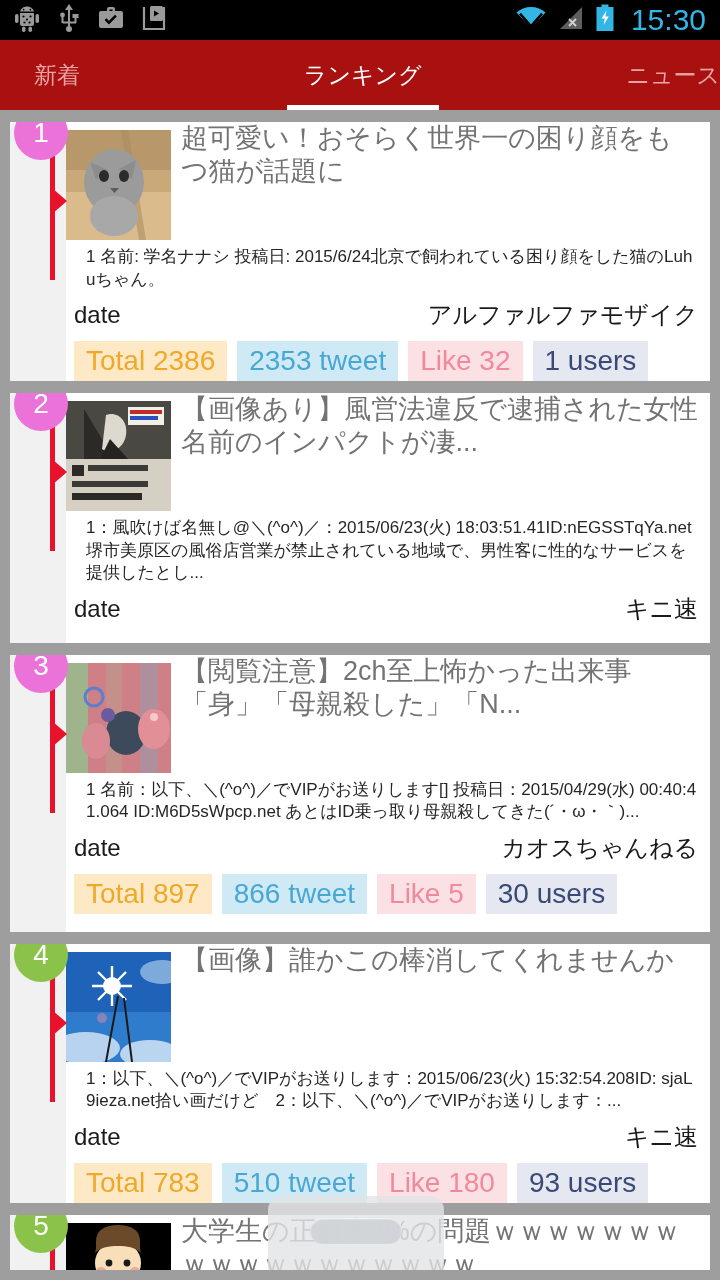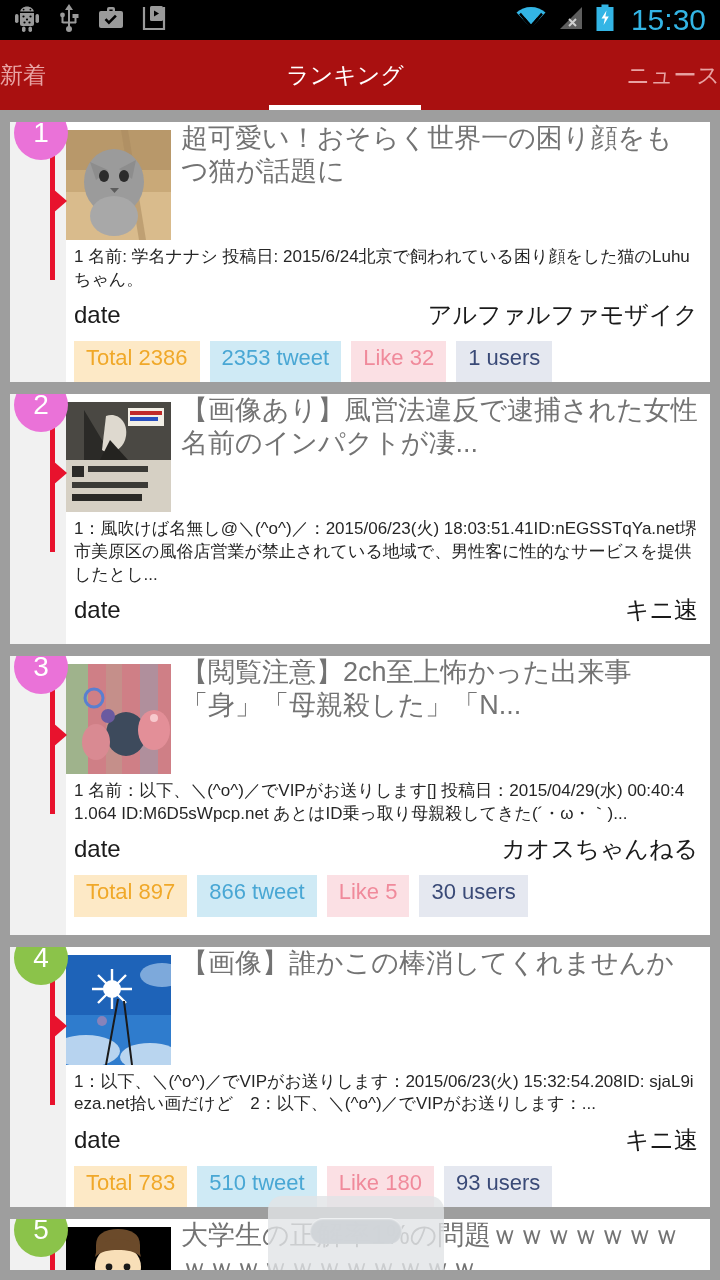--- a/index.html
+++ b/index.html
@@ -30,21 +30,21 @@
     height: 70px; width: 720px;
     background: #a91010;
     display: flex; align-items: stretch;
     position: relative; overflow: hidden;
   }
   .tab {
     display: flex; align-items: center;
     font-size: 23px; color: #e8a3a3;
     white-space: nowrap; position: relative;
   }
-  .tab-new { width: 200px; }
+  .tab-new { width: 200px; margin-left: 34px; }
   .tab-rank { width: 290px; justify-content: center; }
   .tab-news { width: 230px; justify-content: flex-end; }
   .tab.active { color: #ffffff; }
   .tab.active::after {
     content: ""; position: absolute;
     left: 50%; transform: translateX(-50%);
     bottom: 0; width: 152px; height: 5px;
     background: #ffffff;
   }
 
@@ -113,39 +113,39 @@
     margin-left: 10px;
     font-size: 27px; line-height: 1.22;
     color: #737373;
     overflow: hidden;
   }
 
   .body {
     margin-top: 6px;
     font-size: 17px; line-height: 1.33;
     color: #262626;
-    padding-left: 8px;
+    padding-left: 20px;
     word-break: break-all;
   }
 
   .meta {
     display: flex; align-items: center;
     margin-top: 8px; padding-left: 8px;
     font-size: 24px; color: #1a1a1a;
   }
   .meta .source { margin-left: auto; }
 
   .chips {
     display: flex; gap: 10px;
     margin-top: 10px; padding-left: 8px;
     white-space: nowrap;
   }
   .chip {
-    font-size: 22px;
-    padding: 5px 12px 12px;
+    font-size: 28px;
+    padding: 5px 12px 4px;
     line-height: 1.1;
   }
   .chip-total { background: #fde9c6; color: #f0a829; }
   .chip-tweet { background: #cfeaf5; color: #49a7d4; }
   .chip-like  { background: #fbe0e4; color: #f08a9b; text-align: center; }
   .chip-users { background: #e5e8f0; color: #3a4a77; }
 
   .card-pad { height: 18px; }
 
   

